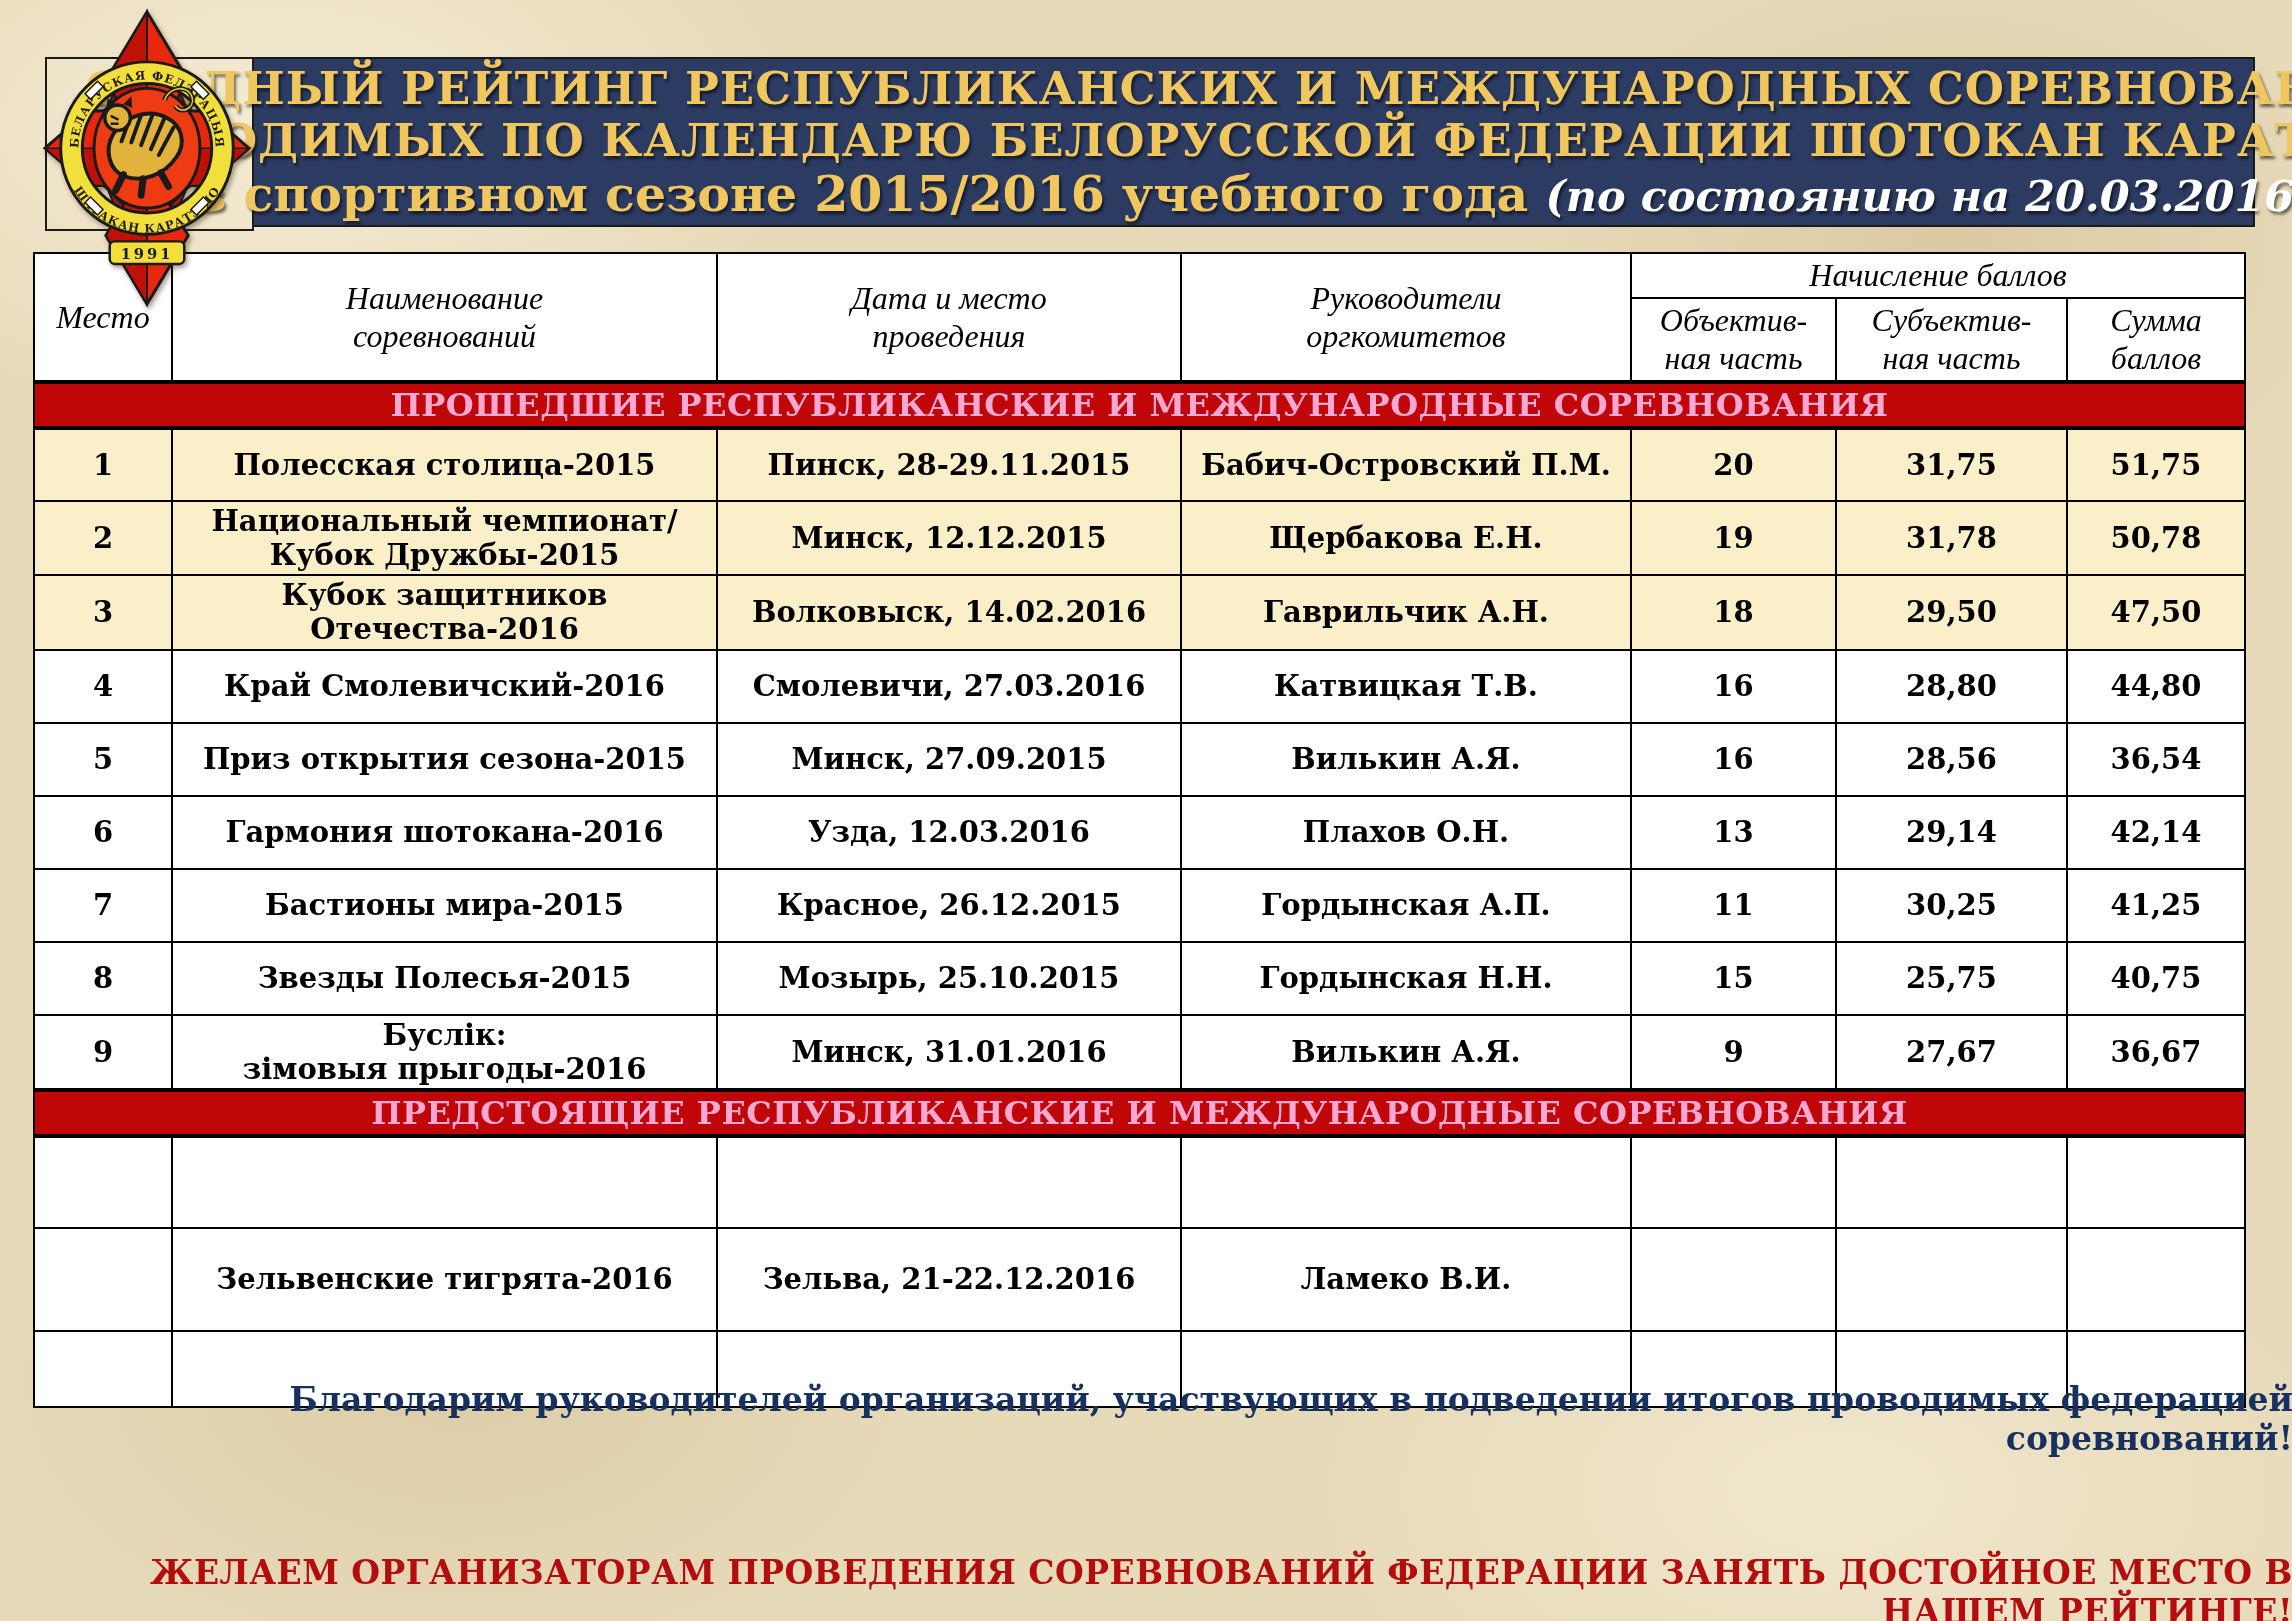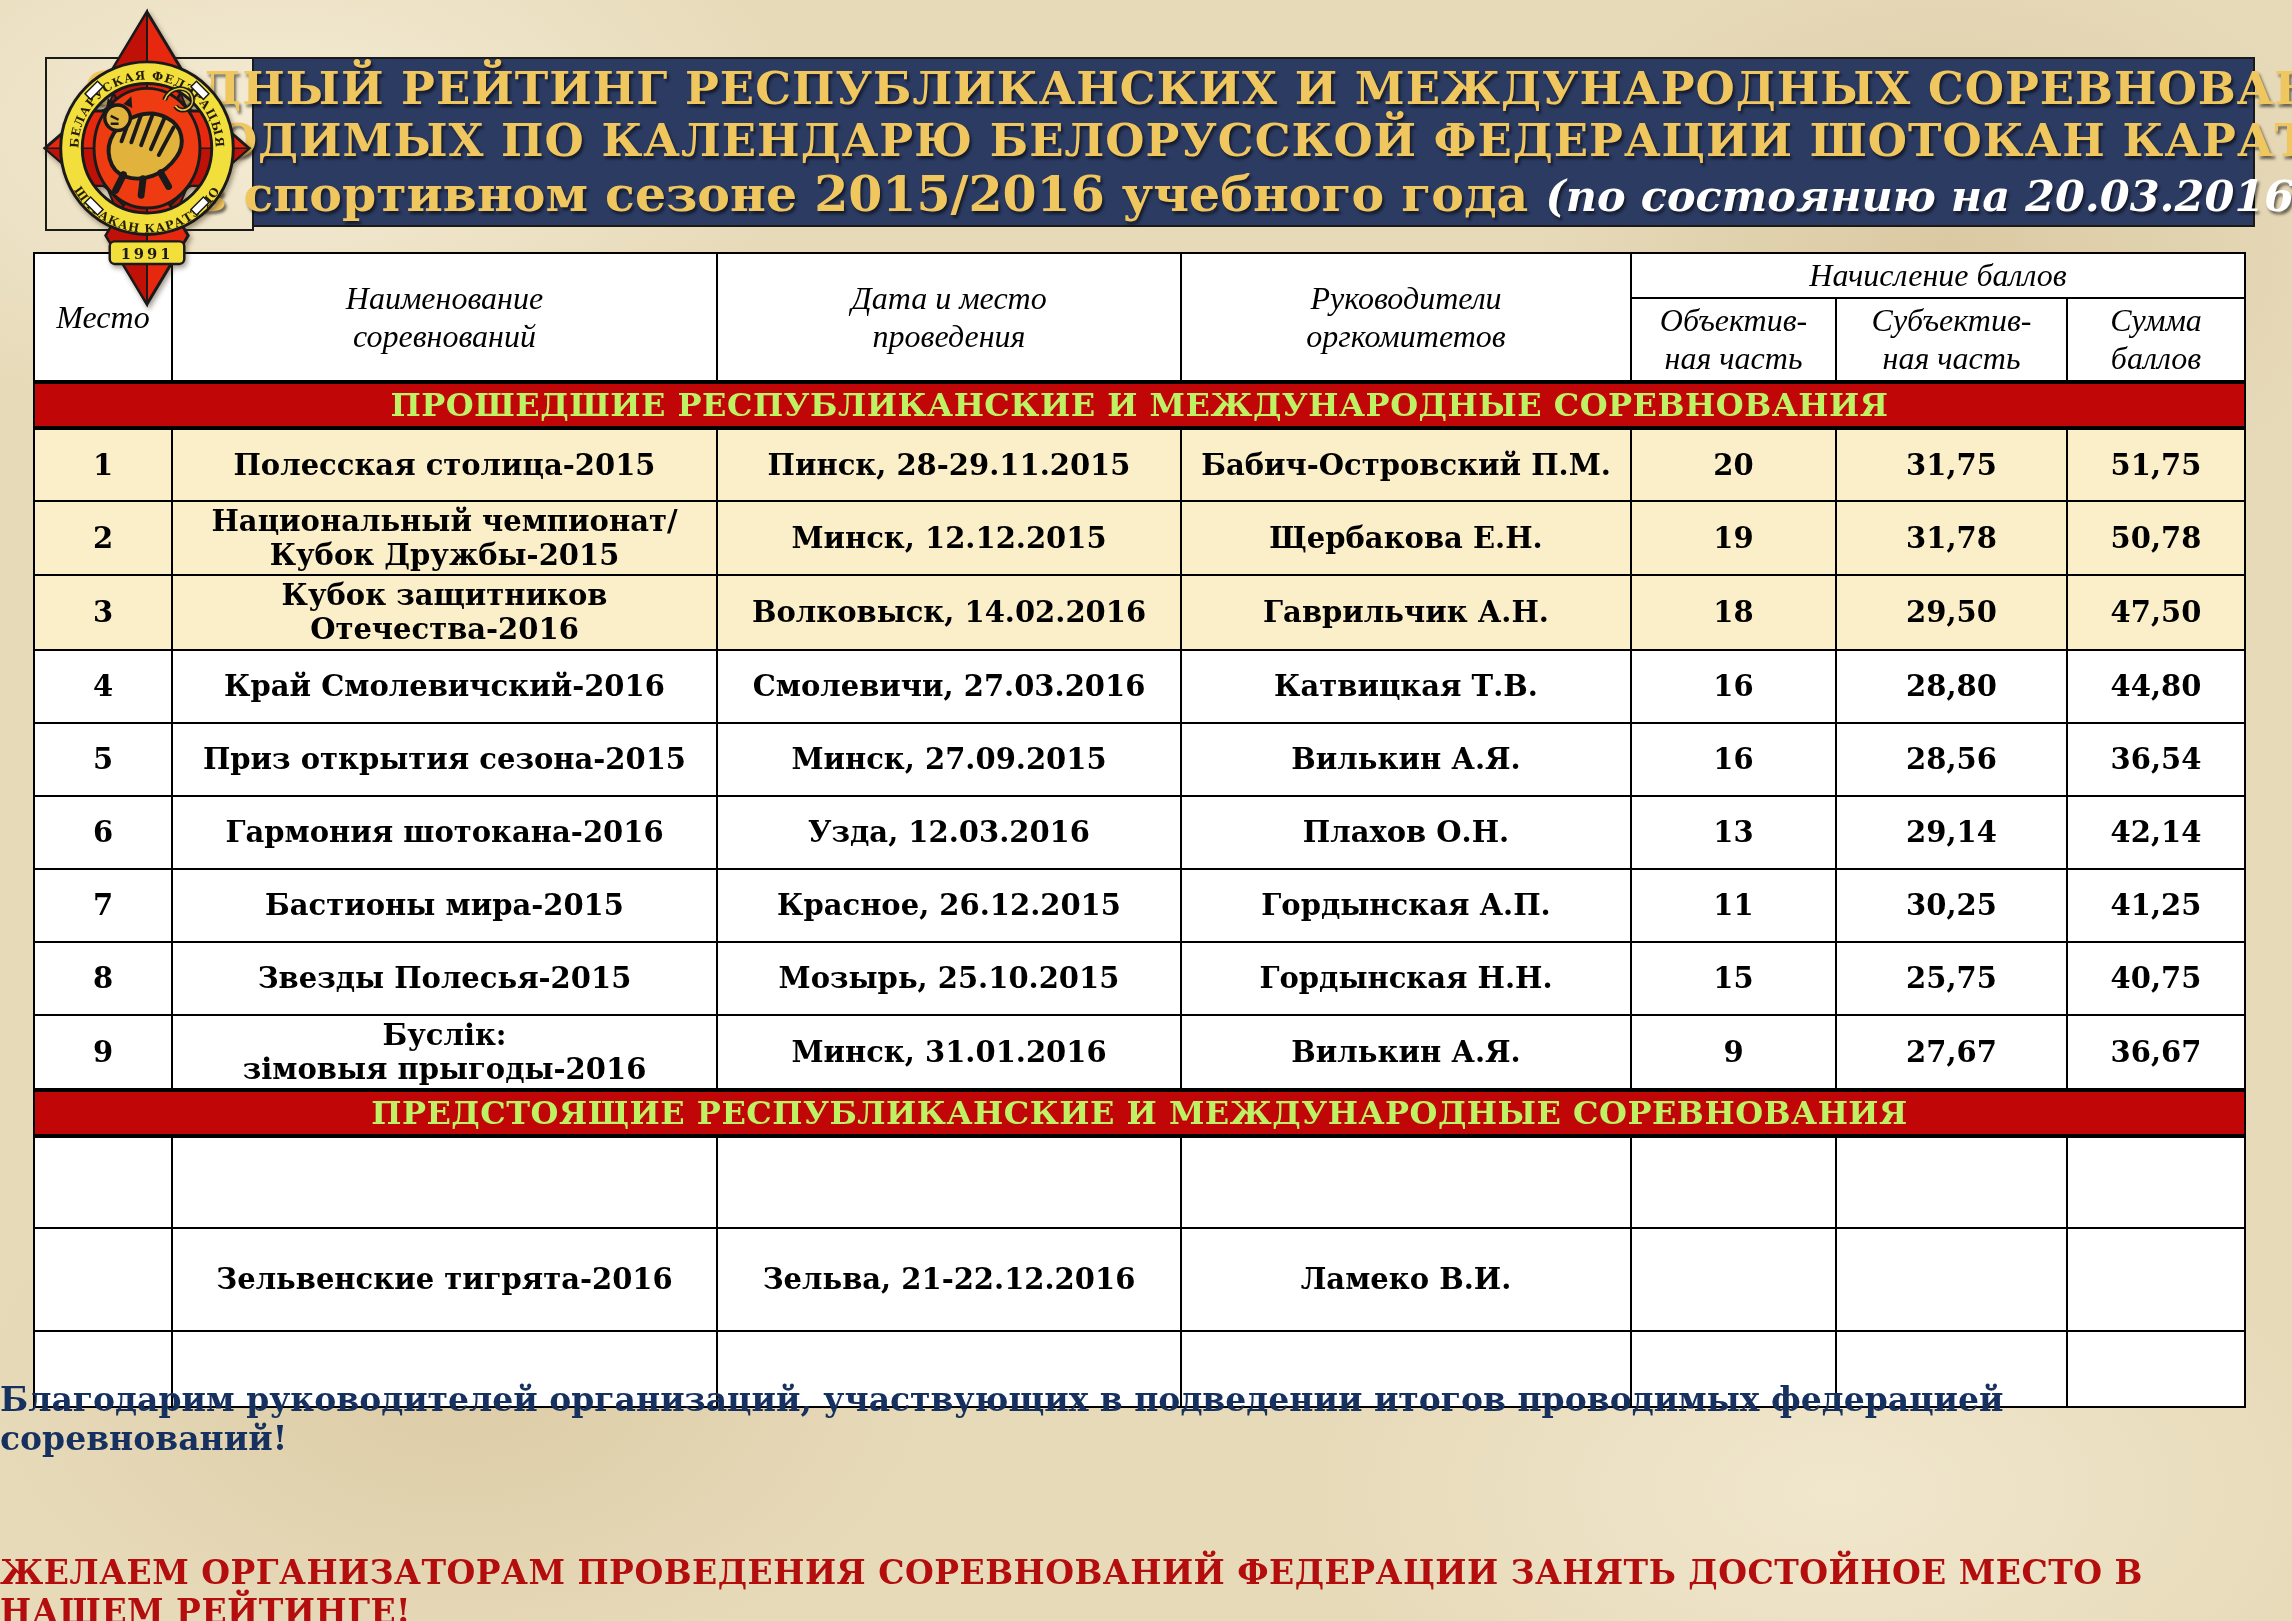--- a/index.html
+++ b/index.html
@@ -43,36 +43,36 @@
   table.rating td{
     border:2px solid #000; text-align:center; vertical-align:middle;
     white-space:pre-line; padding:2px 7.8px; box-sizing:border-box;
   }
   thead td{
     background:#ffffff;
     font-family:"Liberation Serif", serif; font-style:italic;
     font-weight:400; font-size:32px; line-height:1.2; color:#000;
   }
   tr.sec td{
-    background:#c00606; color:#bef264;
+    background:#c00606; color:#f9a8d4;
     font-weight:700; font-size:32px; letter-spacing:0.5px;
     border-top:4.9px solid #000; border-bottom:4.9px solid #000;
     height:43px; white-space:nowrap;margin-top:36px;
   }
   tr.data td{ font-weight:700; font-size:29px; line-height:1.18; color:#000; }
   tr.cream td{ background:#fbefca; }
   tr.white td{ background:#ffffff; }
   tr.h-head1{ height:45px; }
   tr.h-head2{ height:74px; }
   tr.h-row{ height:73px; }
   tr.h-up1{ height:92px; }
   tr.h-up2{ height:103px; }
   tr.h-up3{ height:76px; }
   
-  .f-line{ position:absolute; left:0; width:2293px; text-align:left; font-weight:700; }
+  .f-line{ position:absolute; left:0; width:2293px; text-align:right; font-weight:700; }
   .f-thanks{ top:1380px; font-size:33px; color:#16305f; }
   .f-award { top:1453px; font-size:33px; line-height:1.32; color:#16305f; white-space:pre-line; }
   .f-wish  { top:1553px; font-size:33px; color:#b30d0d; letter-spacing:0.5px; }
 </style>
 </head>
 <body>
 
 <div class="page">
 
   <div class="logo-cell"></div>

